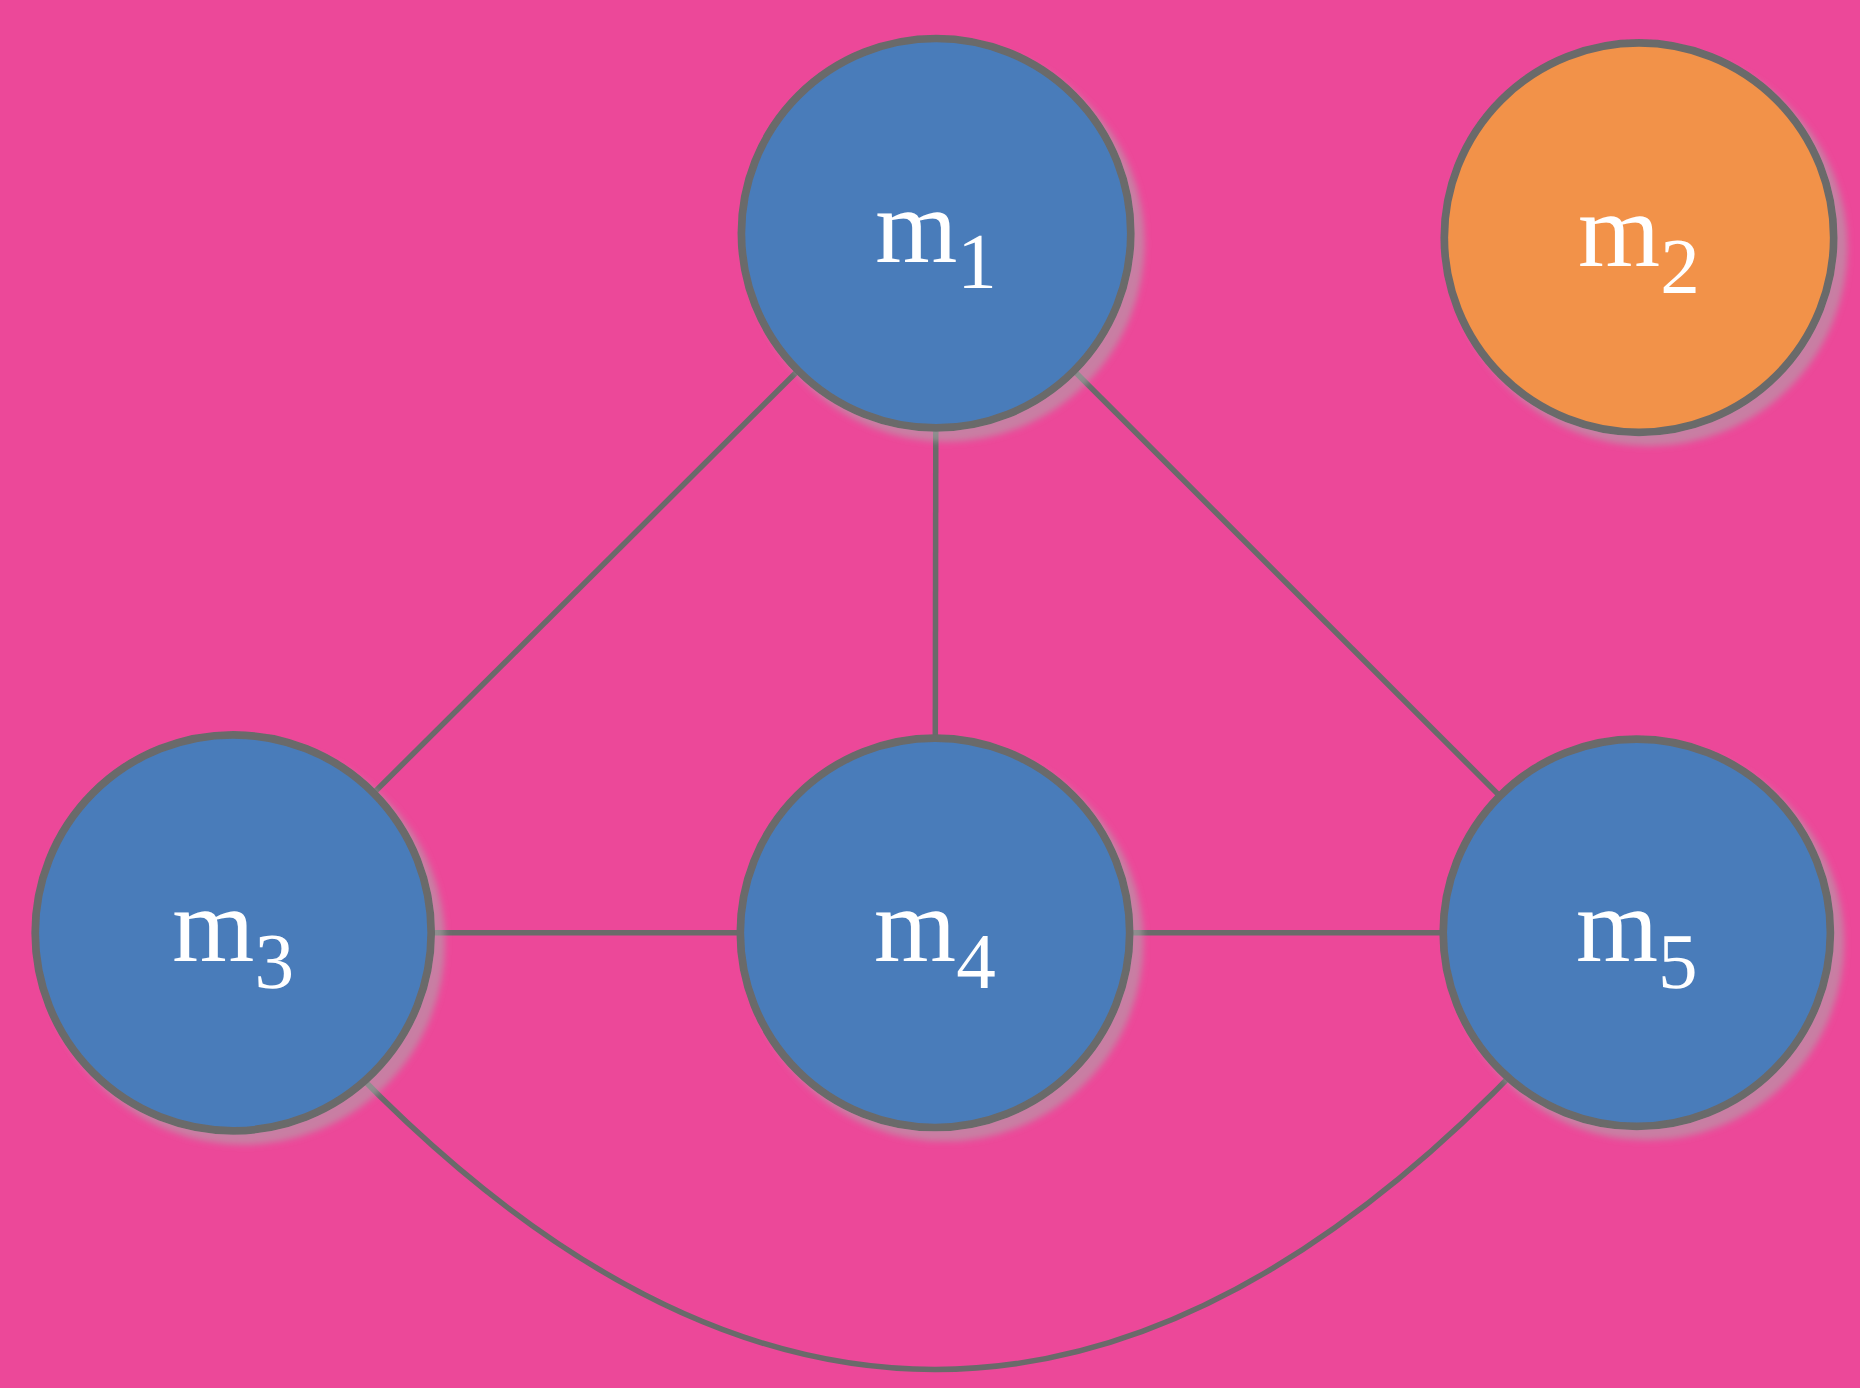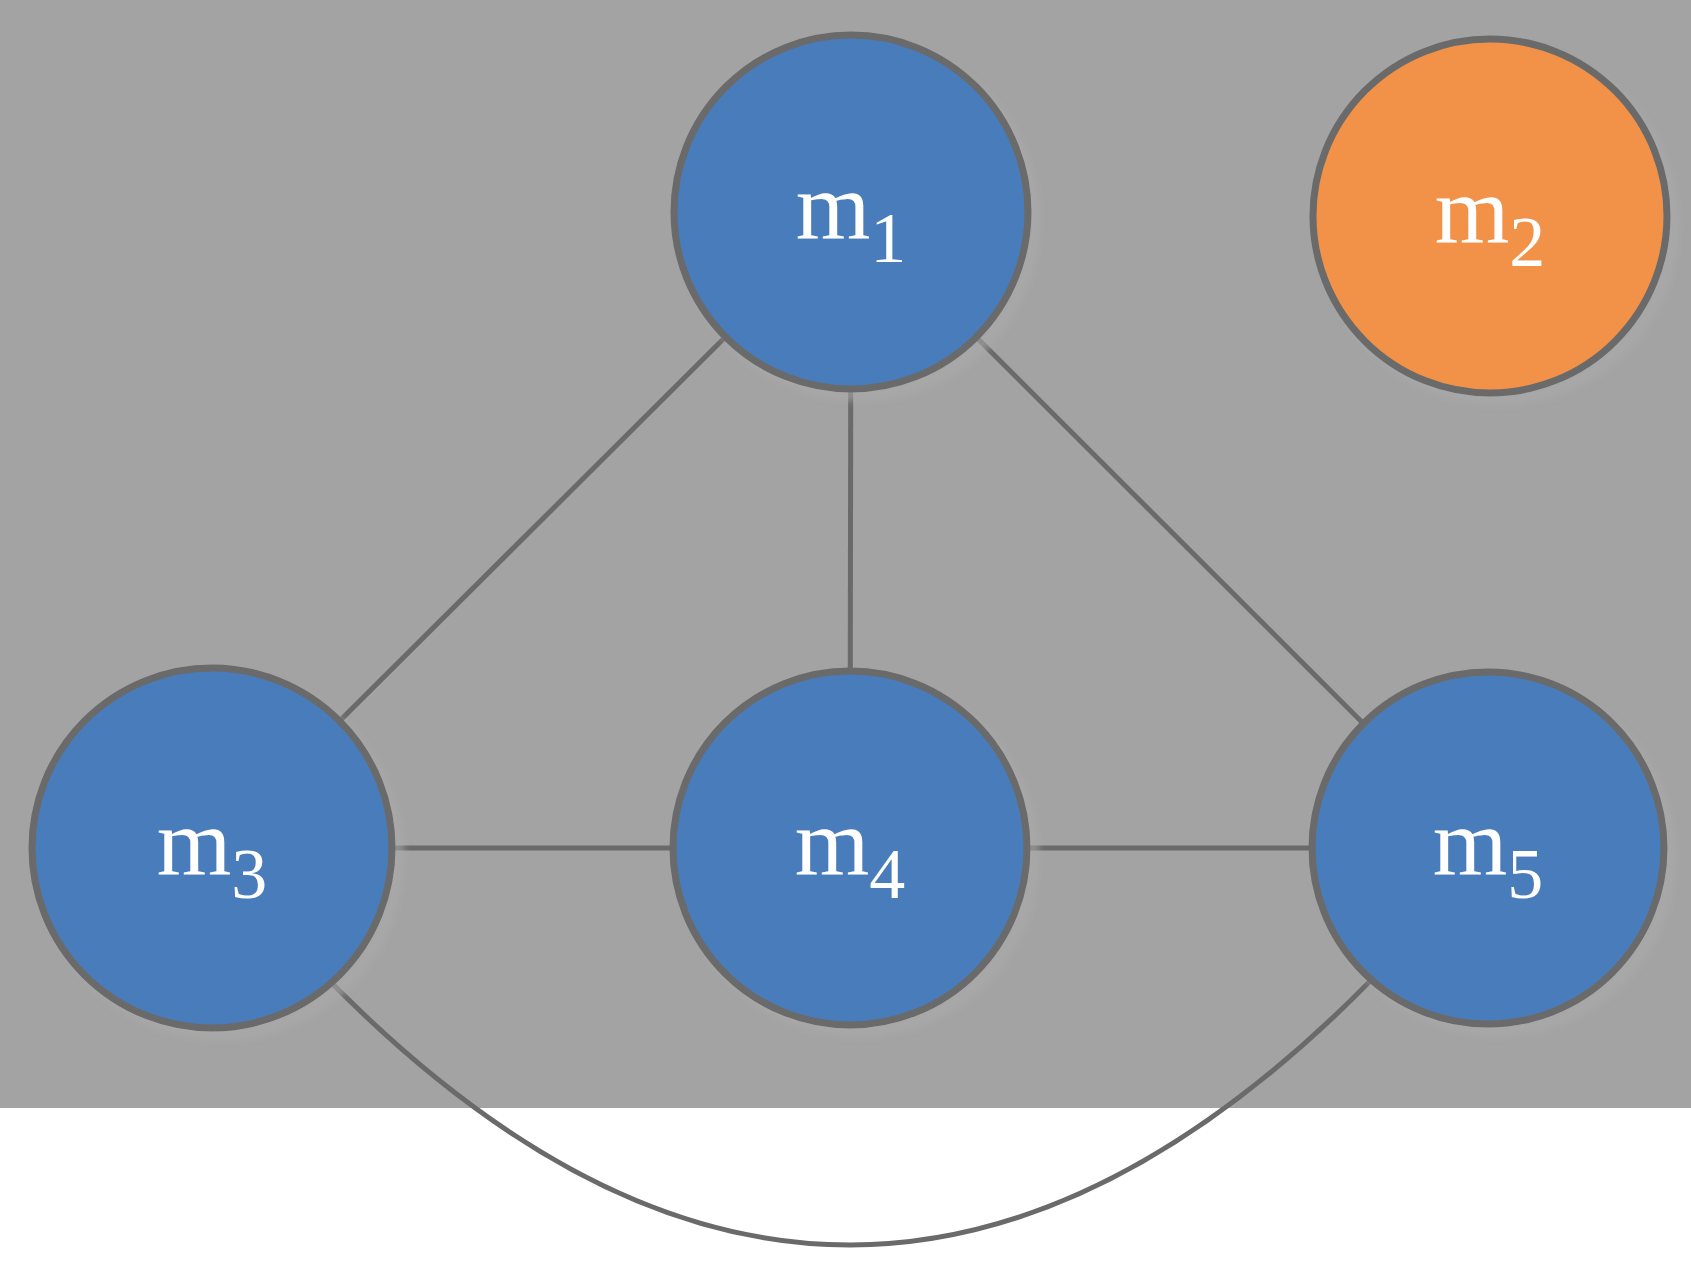--- a/index.html
+++ b/index.html
@@ -7,22 +7,22 @@
     padding: 0;
     background: #ffffff;
     width: 1691px;
     height: 1262px;
     overflow: hidden;
     font-family: "Liberation Serif", serif;
   }
   .diagram-wrap {
     position: relative;
     width: 1691px;
-    height: 1108px;
-    background: #a3a3a3;
+    height: 1262px;
+    background: #ec4899;
   }
   svg {
     display: block;
   }
   .edge {
     fill: none;
   }
   .node-circle {
   }
   .node-label {

